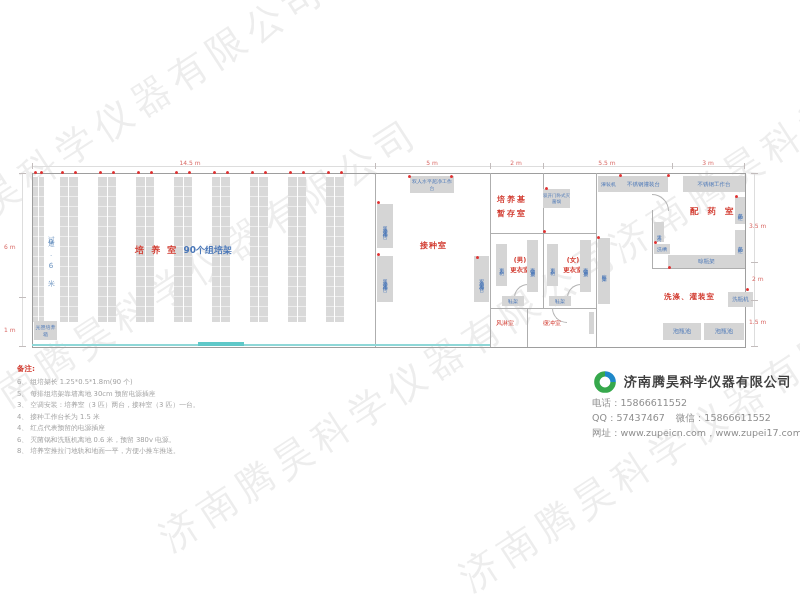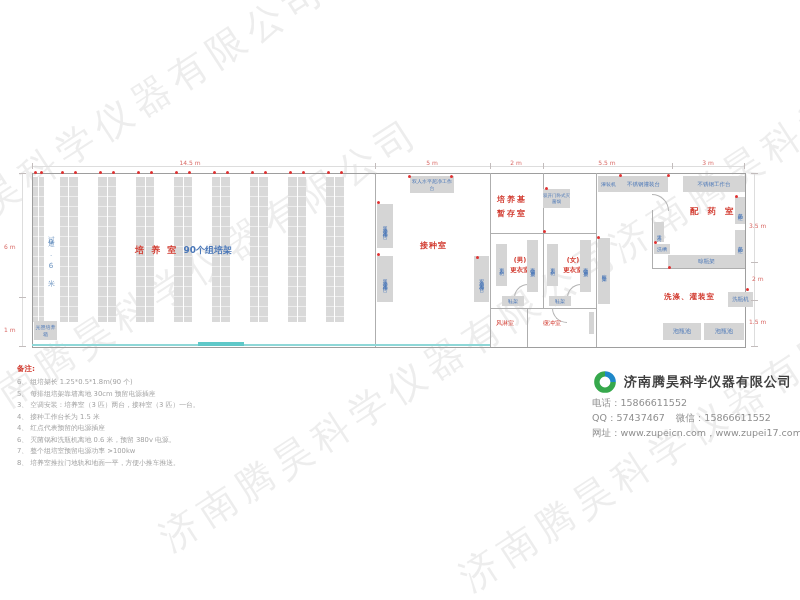--- a/index.html
+++ b/index.html
@@ -204,21 +204,20 @@
 
   <div id="notes">
     <div id="notes-title">备注:</div>
     <div id="notes-list">
         <div class="note-item">6、 组培架长 1.25*0.5*1.8m(90 个)</div>
         <div class="note-item">5、 每排组培架靠墙离地 30cm 预留电源插座</div>
         <div class="note-item">3、 空调安装：培养室（3 匹）两台，接种室（3 匹）一台。</div>
         <div class="note-item">4、 接种工作台长为 1.5 米</div>
         <div class="note-item">4、 红点代表预留的电源插座</div>
         <div class="note-item">6、 灭菌锅和洗瓶机离地 0.6 米，预留 380v 电源。</div>
-        <div class="note-item">7、 整个组培室预留电源功率 &gt;100kw</div>
         <div class="note-item">8、 培养室推拉门地轨和地面一平，方便小推车推送。</div>
       </div>
   </div>
 
   <div id="company">
     <div id="company-head">
       <svg width="26" height="26" viewBox="0 0 24 24">
         <path fill="#36a84c" d="M12 2 A10 10 0 1 0 22 12 L17 12 A5 5 0 1 1 12 7 Z"></path>
         <path fill="#1e88c9" d="M12 2 A10 10 0 0 1 22 12 L17 12 A5 5 0 0 0 12 7 Z"></path>
       </svg>

